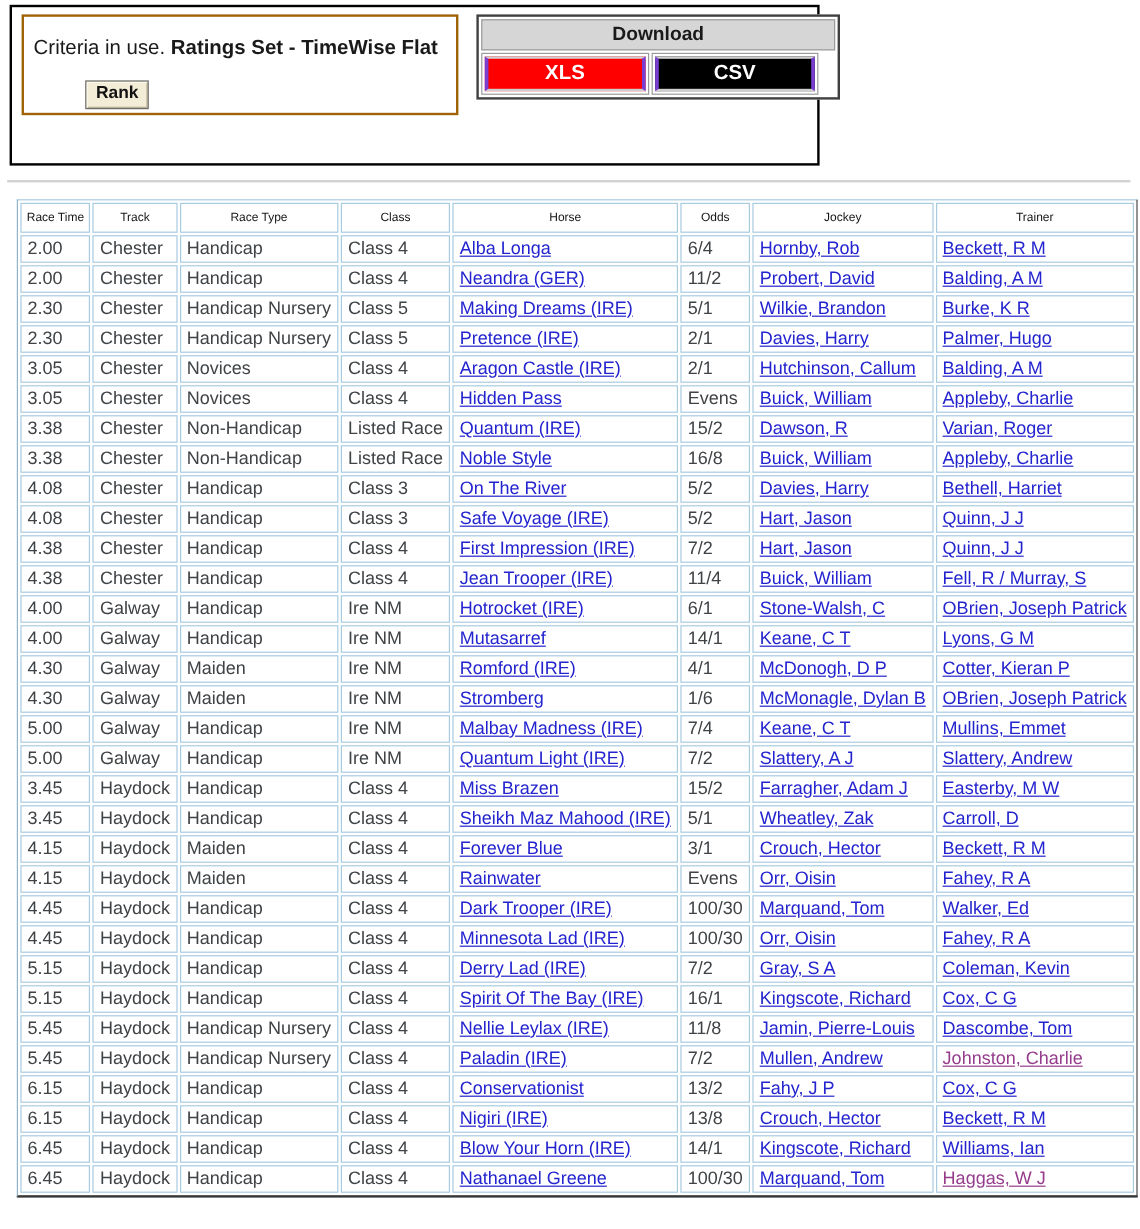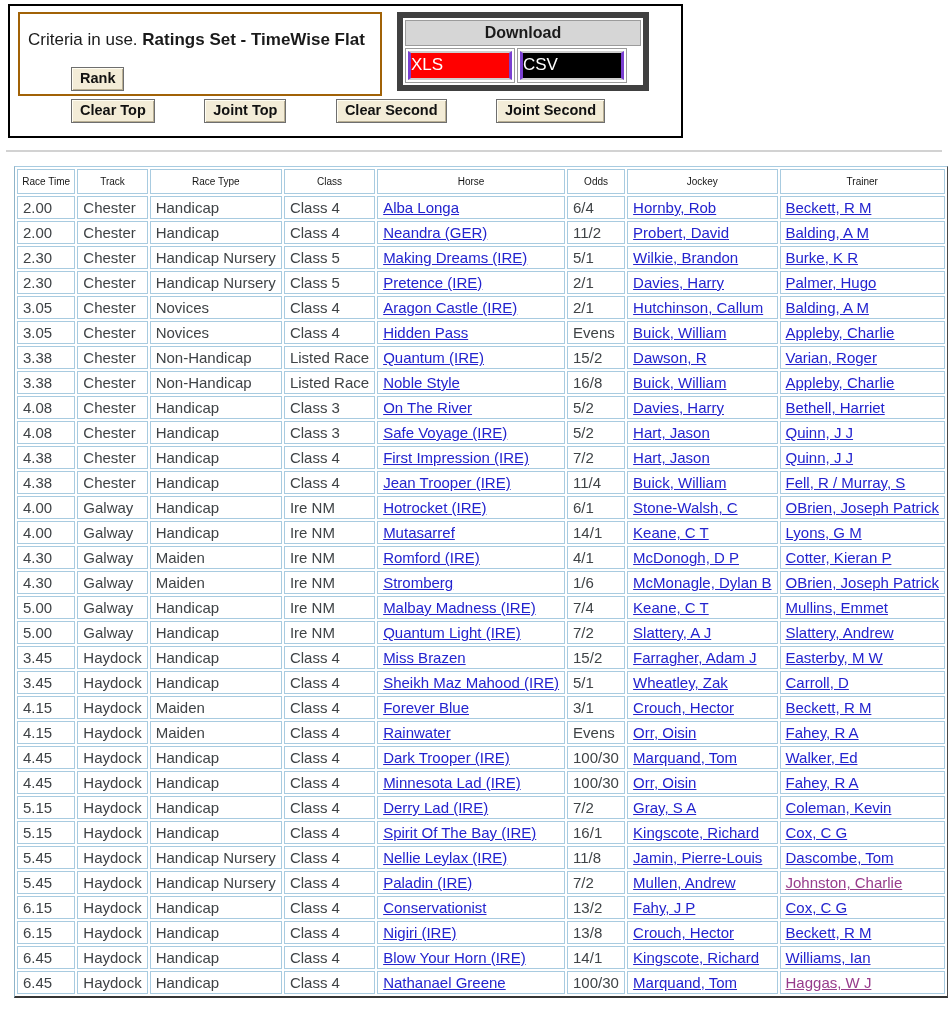--- a/index.html
+++ b/index.html
@@ -7,26 +7,26 @@
 
   
   .top-wrap{position:absolute;left:8px;top:4px;width:671px;height:130px;border:2px solid #000;background:#fff;}
   .criteria-panel{position:absolute;left:8px;top:6px;width:364px;height:84px;border:2px solid #a16207;padding:0 8px;box-sizing:border-box;background:#fff;}
   .criteria-line{margin-top:16px;font-size:17px;white-space:nowrap;}
   .criteria-line b{font-weight:bold;}
   .btn{display:inline-block;background:#f3ecd7;border:1px solid #6e6e6e;box-shadow:inset 1px 1px 0 #fffdf2,inset -1px -1px 0 #b9af93;font-weight:bold;font-size:14.5px;color:#111;padding:3px 8px 4px;margin-right:2px;cursor:pointer;line-height:15px;margin-left:43px;}
   .rank-row{margin-top:17px;}
   .clear-row{margin-top:8px;white-space:nowrap;}
 
-  .download-box{position:absolute;left:387px;top:6px;width:252px;border:6px solid #404040;background:#fff;padding:2px;box-sizing:border-box;}
+  .download-box{position:absolute;left:387px;top:6px;width:303px;border:2px solid #404040;background:#fff;padding:2px;box-sizing:border-box;}
   .dl-header{background:#d6d6d6;border:1px solid #9b9b9b;text-align:center;font-weight:bold;font-size:16px;padding:3px 0;}
   .dl-row{display:flex;margin-top:2px;}
   .dl-cell{flex:1;border:1px solid #9b9b9b;padding:2px;margin-right:2px;}
   .dl-cell:last-child{margin-right:14px;}
-  .dl-btn{display:block;color:#fff;font-weight:normal;font-size:17px;text-align:left;text-decoration:none;padding:2px 0 3px;border-top:2px solid #cfcfcf;border-bottom:2px solid #cfcfcf;border-left:3px solid #7a3fd1;border-right:3px solid #7a3fd1;cursor:pointer;}
+  .dl-btn{display:block;color:#fff;font-weight:bold;font-size:17px;text-align:center;text-decoration:none;padding:2px 0 3px;border-top:2px solid #cfcfcf;border-bottom:2px solid #cfcfcf;border-left:3px solid #7a3fd1;border-right:3px solid #7a3fd1;cursor:pointer;}
   .dl-xls{background:#ff0000;}
   .dl-csv{background:#000000;}
 
   .rule{position:absolute;left:6px;top:150px;width:936px;height:2px;background:#d2d2d2;border:none;}
 
   
   .race-table{position:absolute;left:14px;top:166px;width:934px;border-collapse:separate;border-spacing:2px;background:#fff;
     border-top:1px solid #a8cbe0;border-left:1px solid #8fb4c9;border-right:1px solid #4a4a4a;border-bottom:2px solid #353535;}
   .race-table th,.race-table td{border:1px solid #a8cbe0;padding:2px 5px;font-size:15px;line-height:17px;text-align:left;white-space:nowrap;overflow:hidden;}
   .race-table th{font-weight:normal;text-align:center;color:#151515;font-size:10px;padding:3px 4px;}
@@ -39,26 +39,20 @@
 
 <div class="top-wrap">
 
   <div class="criteria-panel">
     <div class="criteria-line">
       <span>Criteria in use.</span>
       <b>Ratings Set - TimeWise Flat</b>
     </div>
     <div class="rank-row">
       <button class="btn">Rank</button>
-    </div>
-    <div class="clear-row">
-      <button class="btn">Clear Top</button>
-      <button class="btn">Joint Top</button>
-      <button class="btn">Clear Second</button>
-      <button class="btn">Joint Second</button>
     </div>
   </div>
 
   <div class="download-box">
     <div class="dl-header">Download</div>
     <div class="dl-row">
       <div class="dl-cell">
         <a class="dl-btn dl-xls">XLS</a>
       </div>
       <div class="dl-cell">

